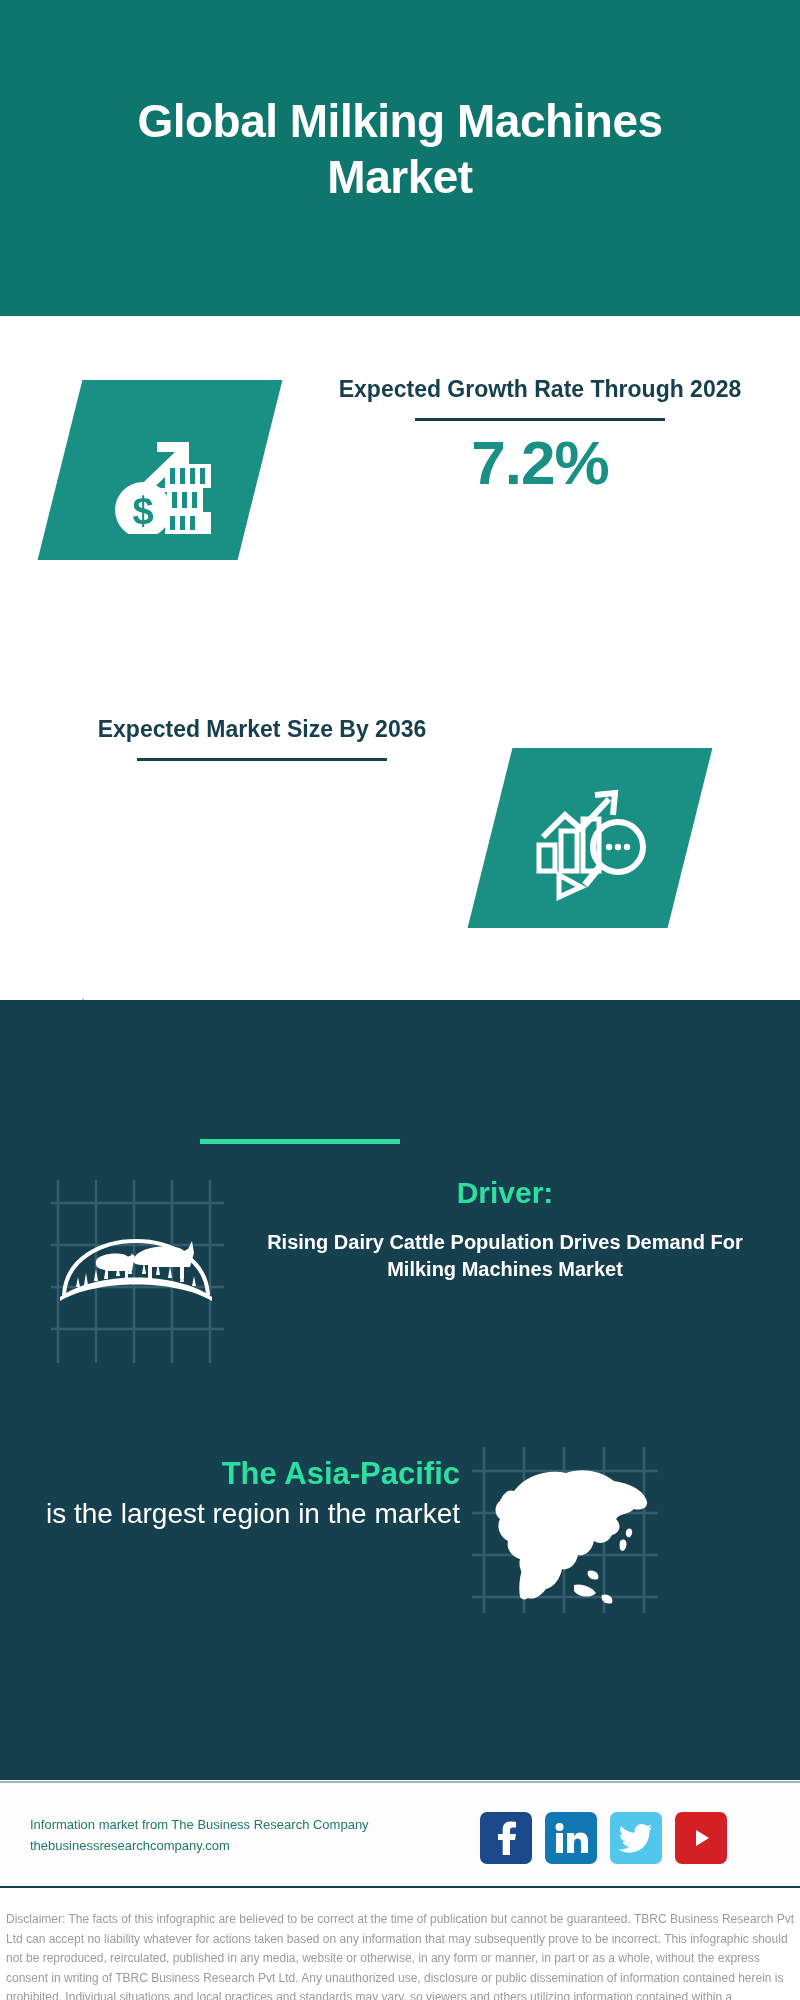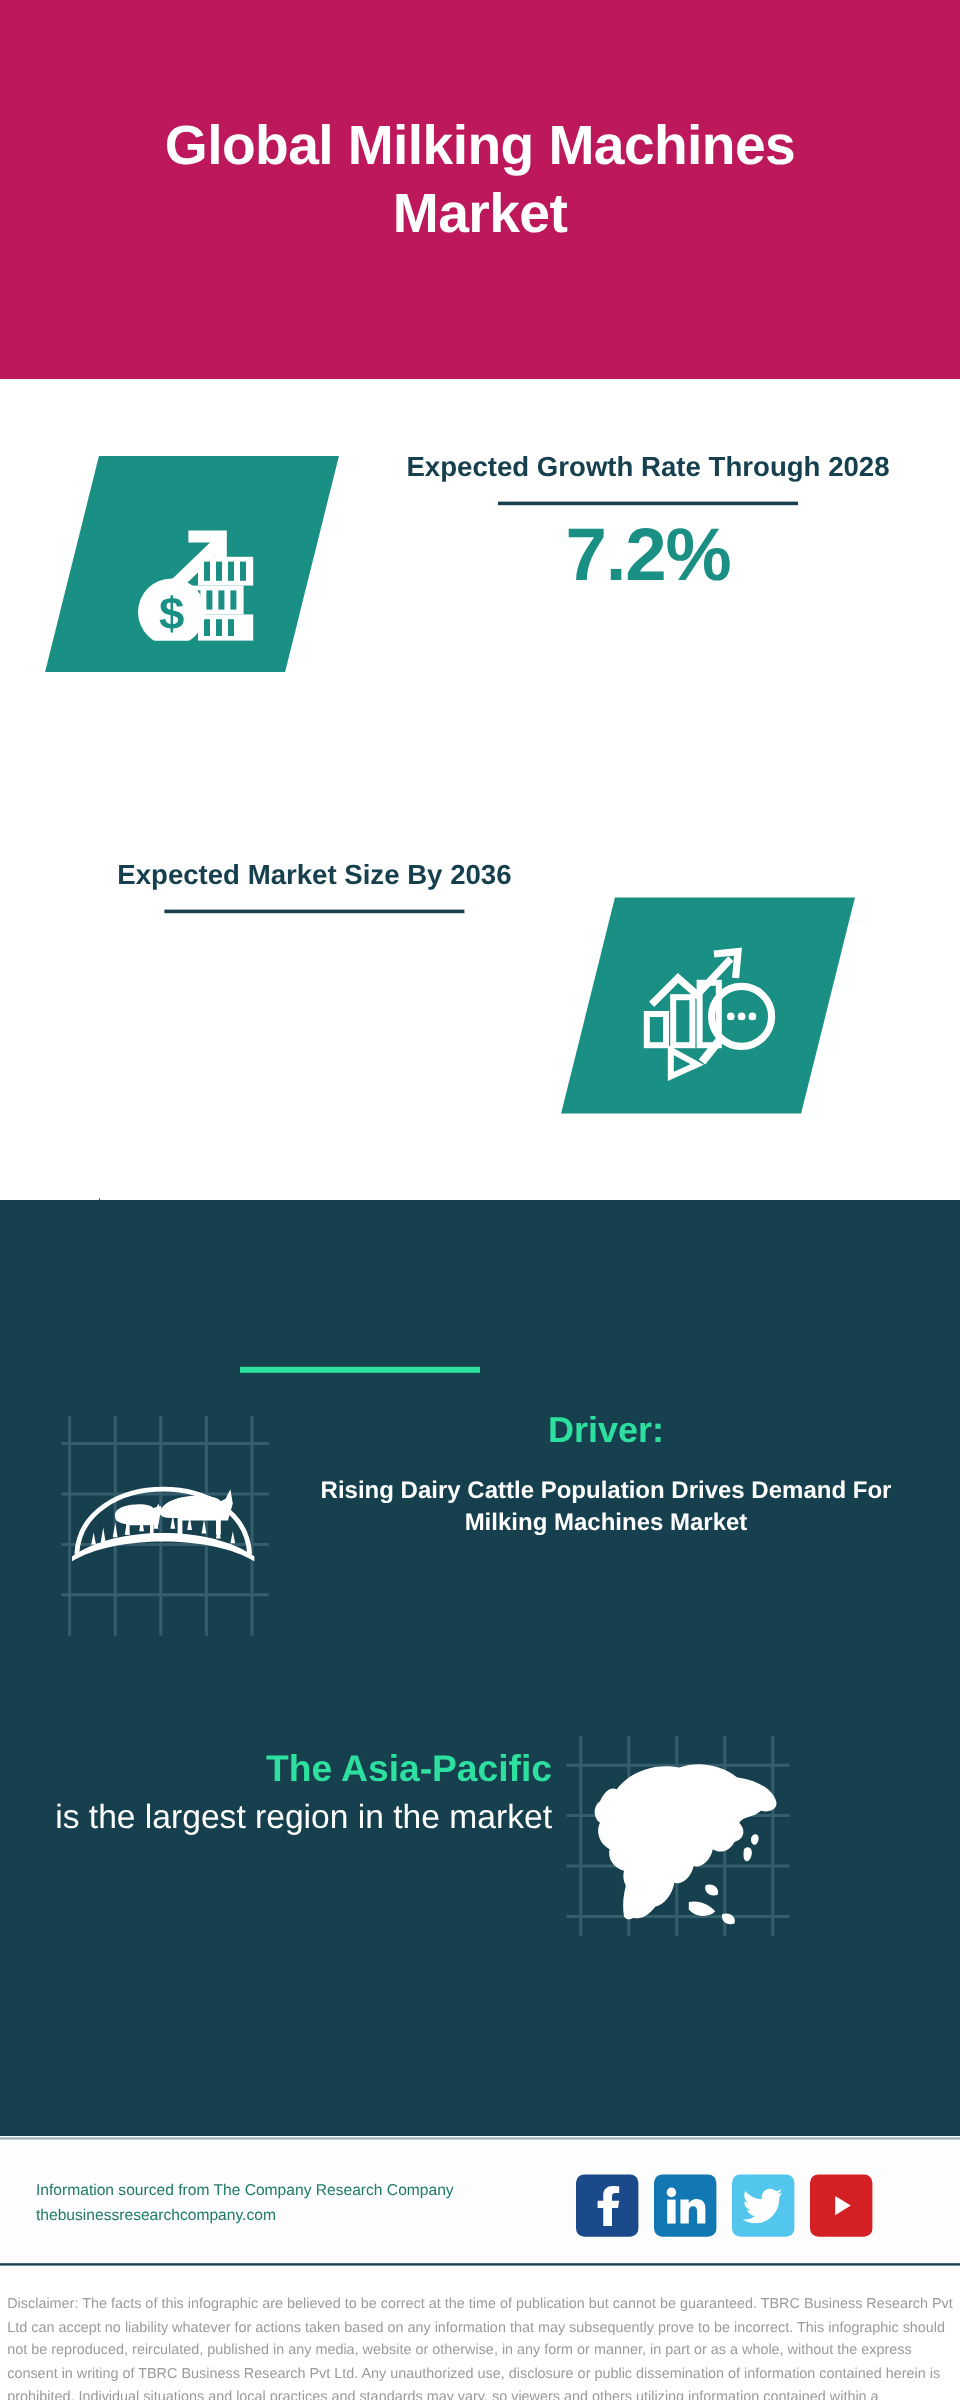--- a/index.html
+++ b/index.html
@@ -7,21 +7,21 @@
   body {
     font-family:"Liberation Sans", sans-serif;
     background:#ffffff;
     position:relative;
     overflow:hidden;
   }
 
   
   .header {
     position:absolute; left:0; top:0; width:800px; height:316px;
-    background:#be185d;
+    background:#0f766e;
     display:flex; align-items:center; justify-content:center;
   }
   .header-title {
     color:#ffffff;
     font-size:46px;
     font-weight:bold;
     line-height:1.22;
     text-align:center;
     letter-spacing:-0.5px;
     max-width:640px;
@@ -290,21 +290,21 @@
   <path fill="#ffffff" d="M158 84 C162 82, 164 88, 160 92 C156 94, 154 86, 158 84 Z"></path>
 
   <path fill="#ffffff" d="M104 140 C112 138, 122 142, 126 148 C120 154, 108 152, 104 146 Z"></path>
   <path fill="#ffffff" d="M132 150 C138 148, 144 152, 142 158 C136 160, 130 156, 132 150 Z"></path>
   <path fill="#ffffff" d="M118 126 C124 124, 130 128, 128 134 C122 136, 116 132, 118 126 Z"></path>
 </svg>
 
 <div class="footer"></div>
 
 <div class="source">
-  <div>Information sourced from The Company Research Company</div>
+  <div>Information market from The Business Research Company</div>
   <div>thebusinessresearchcompany.com</div>
 </div>
 
 <div class="socials">
   <div class="sbtn sb-fb">
     <svg width="30" height="34" viewBox="0 0 30 34">
       <path fill="#ffffff" d="M19 34 V19 h5 l1 -6 h-6 V9.5 c0 -2 0.6 -3 3.2 -3 H25 V1 C24 0.9 22 0.6 19.7 0.6 c-5 0 -8 2.8 -8 8.1 V13 H7 v6 h4.7 v15 z"></path>
     </svg>
   </div>
   <div class="sbtn sb-li">

